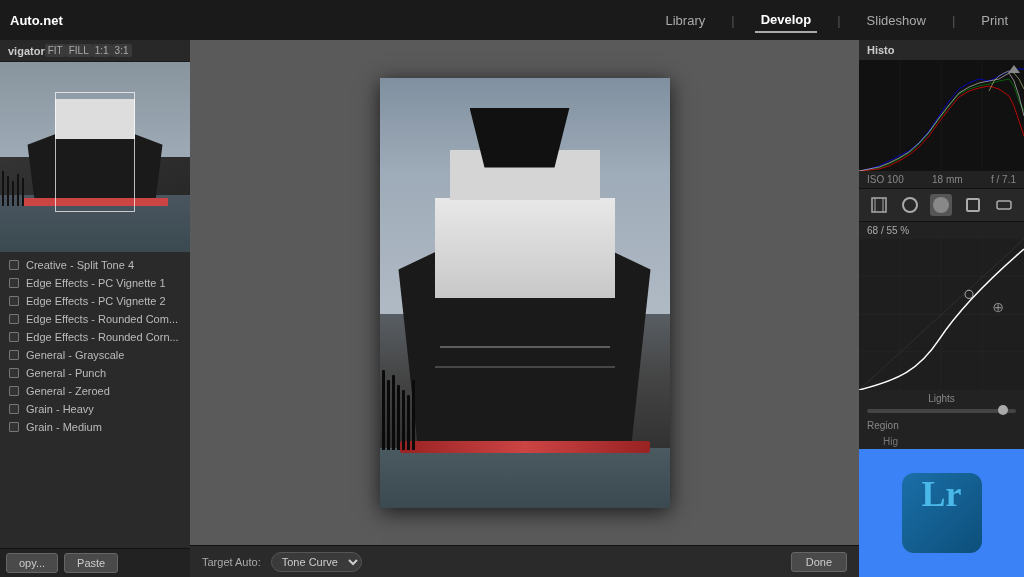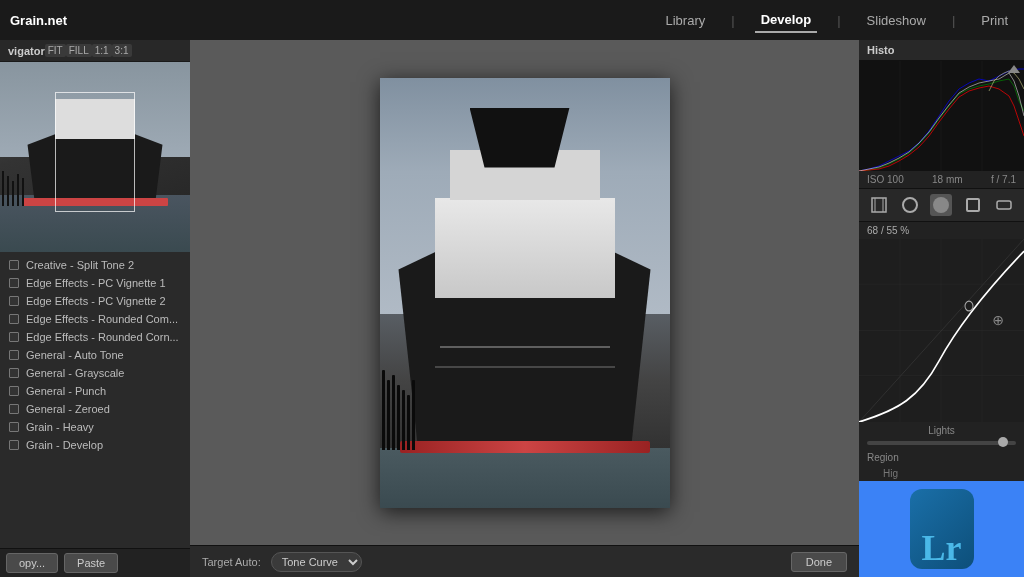--- a/index.html
+++ b/index.html
@@ -399,47 +399,47 @@
     
     #region-label {
       padding: 3px 8px;
       font-size: 10px;
       color: #888;
       background: #222;
     }
 
     
     #lr-logo {
-      margin: 8px auto;
-      width: 64px;
+      margin: 24px auto;
+      width: 80px;
       height: 80px;
       background: linear-gradient(135deg, #1a6fa8 0%, #0d4f7a 100%);
       border-radius: 12px;
       display: flex;
-      align-items: flex-end;
+      align-items: flex-start;
       justify-content: center;
       flex-shrink: 0;
     }
     #lr-text {
       font-size: 36px;
       font-weight: bold;
       color: #4ab8e8;
       font-family: 'Georgia', serif;
     }
 
     
     ::-webkit-scrollbar { width: 4px; }
     ::-webkit-scrollbar-track { background: #222; }
     ::-webkit-scrollbar-thumb { background: #555; }
   </style>
 </head>
 <body>
 
 <div id="top-bar">
-  <span id="app-logo">Grain.net</span>
+  <span id="app-logo">Auto.net</span>
   <div id="nav-tabs">
     <span class="nav-tab">Library</span>
     <span class="nav-separator">|</span>
     <span class="nav-tab active">Develop</span>
     <span class="nav-separator">|</span>
     <span class="nav-tab">Slideshow</span>
     <span class="nav-separator">|</span>
     <span class="nav-tab">Print</span>
   </div>
 </div>
@@ -477,21 +477,21 @@
 
         <div id="navigator-box"></div>
       </div>
     </div>
 
     <div id="presets-list">
       <div class="preset-item">
         <div class="preset-icon">
             <div class="preset-icon-inner"></div>
           </div>
-        <span>Creative - Split Tone 2</span>
+        <span>Creative - Split Tone 4</span>
       </div>
       <div class="preset-item">
         <div class="preset-icon">
             <div class="preset-icon-inner"></div>
           </div>
         <span>Edge Effects - PC Vignette 1</span>
       </div>
       <div class="preset-item">
         <div class="preset-icon">
             <div class="preset-icon-inner"></div>
@@ -507,26 +507,20 @@
       <div class="preset-item">
         <div class="preset-icon">
             <div class="preset-icon-inner"></div>
           </div>
         <span>Edge Effects - Rounded Corn...</span>
       </div>
       <div class="preset-item">
         <div class="preset-icon">
             <div class="preset-icon-inner"></div>
           </div>
-        <span>General - Auto Tone</span>
-      </div>
-      <div class="preset-item">
-        <div class="preset-icon">
-            <div class="preset-icon-inner"></div>
-          </div>
         <span>General - Grayscale</span>
       </div>
       <div class="preset-item">
         <div class="preset-icon">
             <div class="preset-icon-inner"></div>
           </div>
         <span>General - Punch</span>
       </div>
       <div class="preset-item">
         <div class="preset-icon">
@@ -537,21 +531,21 @@
       <div class="preset-item">
         <div class="preset-icon">
             <div class="preset-icon-inner"></div>
           </div>
         <span>Grain - Heavy</span>
       </div>
       <div class="preset-item">
         <div class="preset-icon">
             <div class="preset-icon-inner"></div>
           </div>
-        <span>Grain - Develop</span>
+        <span>Grain - Medium</span>
       </div>
     </div>
 
     <div id="left-bottom">
       <button class="left-btn">opy...</button>
       <button class="left-btn">Paste</button>
     </div>
   </div>
 
   <div id="center-panel">

